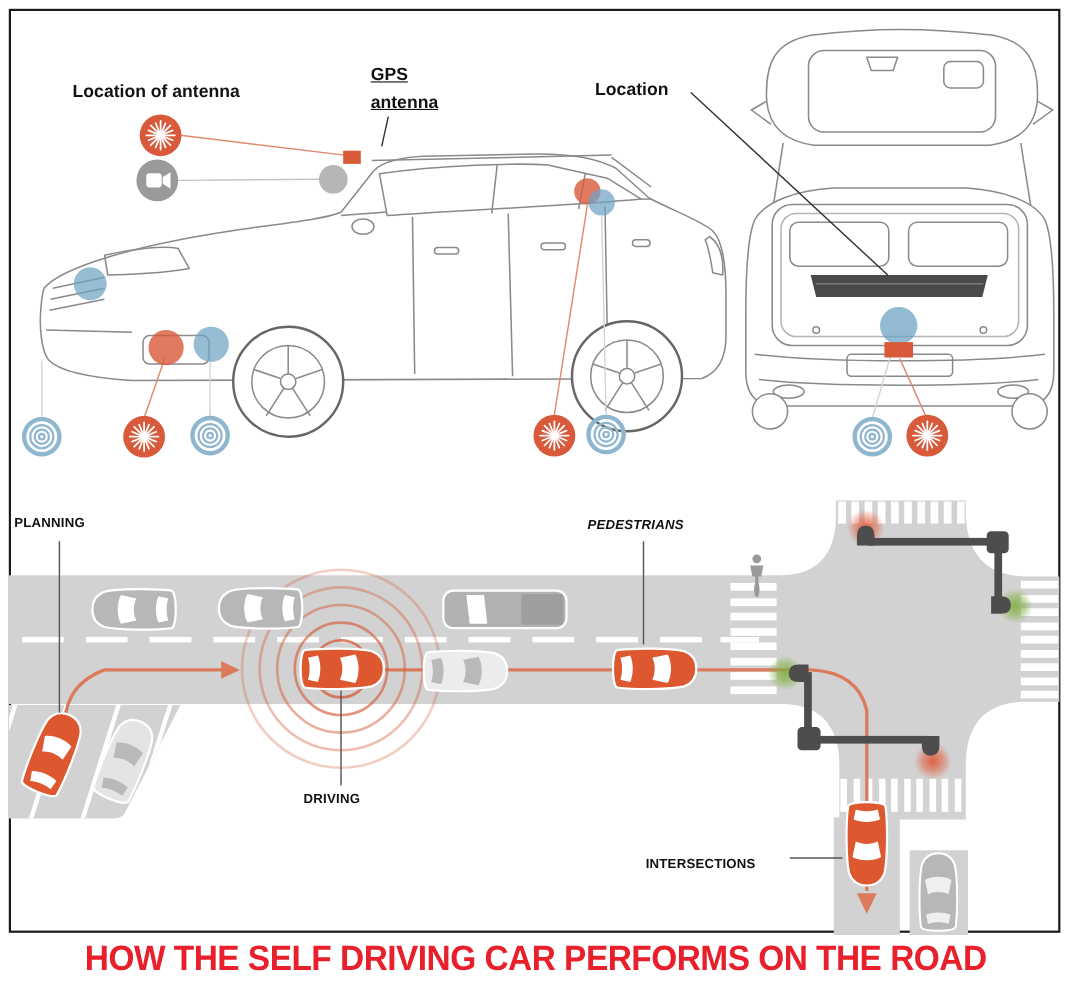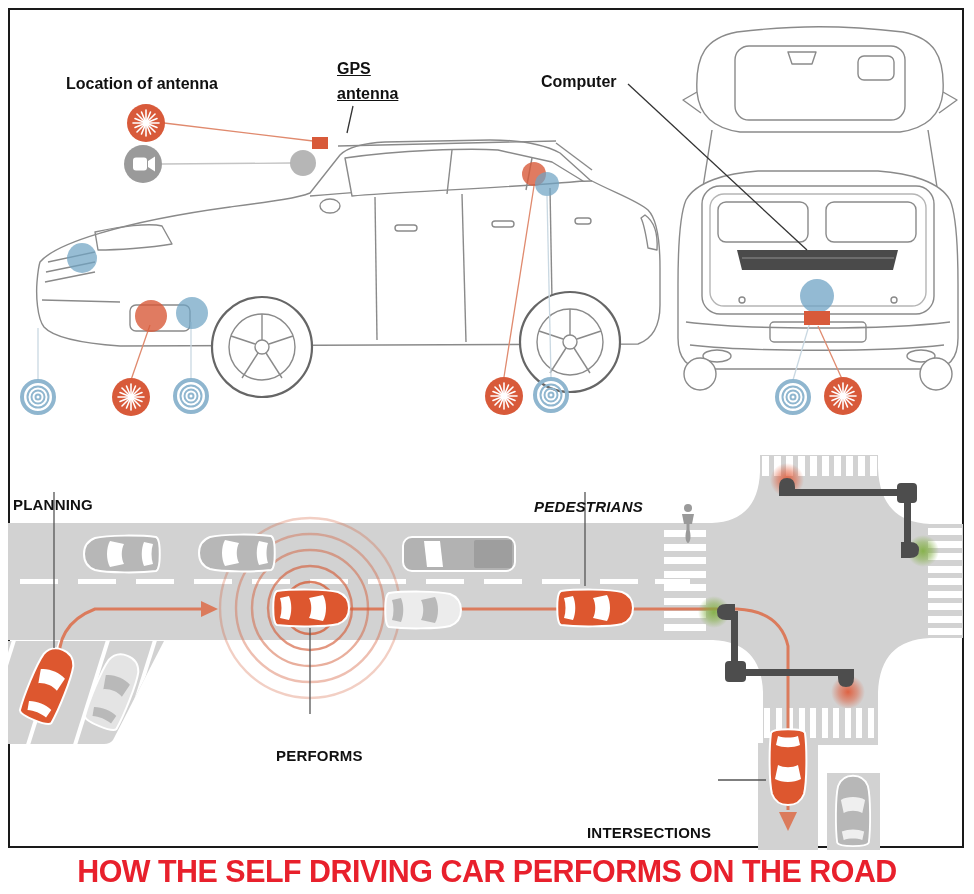--- a/index.html
+++ b/index.html
@@ -9,21 +9,21 @@
   }
   .frame{
     position:absolute;left:8px;top:8px;width:956px;height:840px;
     border:2px solid #1a1a1a;box-sizing:border-box;background:transparent;
   }
   svg.art{position:absolute;left:0;top:0;}
   .lbl{
     position:absolute;color:#111;font-weight:bold;white-space:nowrap;
   }
   .lbl-top{font-size:16px;}
-  .lbl-caps{font-size:15px;letter-spacing:.2px;margin-top:28px;}
+  .lbl-caps{font-size:12px;letter-spacing:.2px;}
   .gps{line-height:1.55;}
   .title{
     position:absolute;left:0;top:853px;width:974px;text-align:center;
     color:#e8202c;font-weight:bold;font-size:32px;letter-spacing:-.5px;
     transform:scaleX(.95);transform-origin:center;
   }
 </style>
 </head>
 <body>
 
@@ -358,21 +358,21 @@
         <line x1="718" y1="780" x2="766" y2="780"></line>
       </g>
     </g>
   </svg>
 
   <div class="lbl lbl-top" style="left:66px;top:75px;">Location of antenna</div>
   <div class="lbl lbl-top gps" style="left:337px;top:57px;text-decoration:underline;">
     <div>GPS</div>
     <div>antenna</div>
   </div>
-  <div class="lbl lbl-top" style="left:541px;top:73px;">Computer</div>
+  <div class="lbl lbl-top" style="left:541px;top:73px;">Location</div>
 
   <div class="lbl lbl-caps" style="left:13px;top:468px;">PLANNING</div>
   <div class="lbl lbl-caps" style="left:534px;top:470px;font-style:italic;">PEDESTRIANS</div>
-  <div class="lbl lbl-caps" style="left:276px;top:719px;">PERFORMS</div>
-  <div class="lbl lbl-caps" style="left:587px;top:796px;">INTERSECTIONS</div>
+  <div class="lbl lbl-caps" style="left:276px;top:719px;">DRIVING</div>
+  <div class="lbl lbl-caps" style="left:587px;top:778px;">INTERSECTIONS</div>
 
   <div class="title">HOW THE SELF DRIVING CAR PERFORMS ON THE ROAD</div>
 </div>
 
 </body></html>

